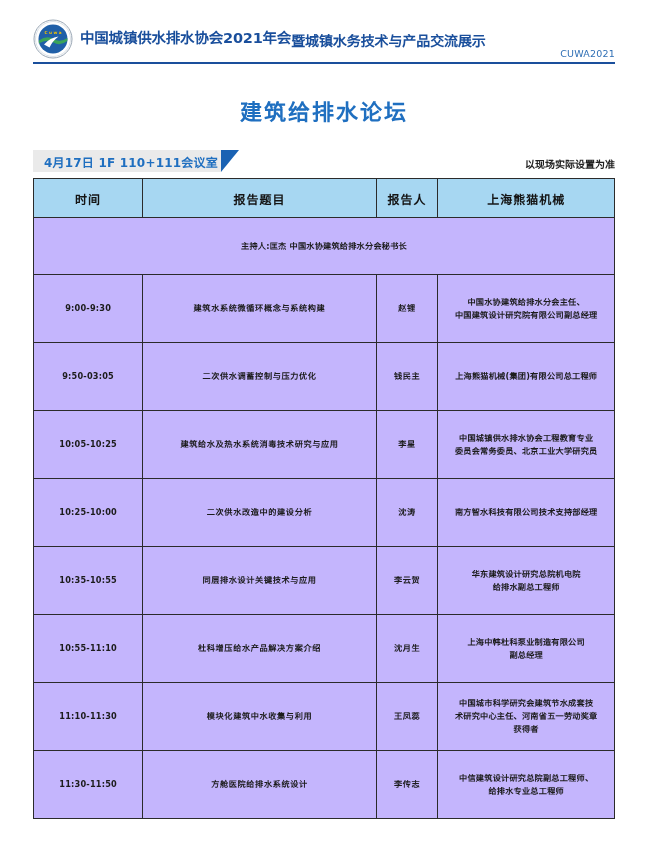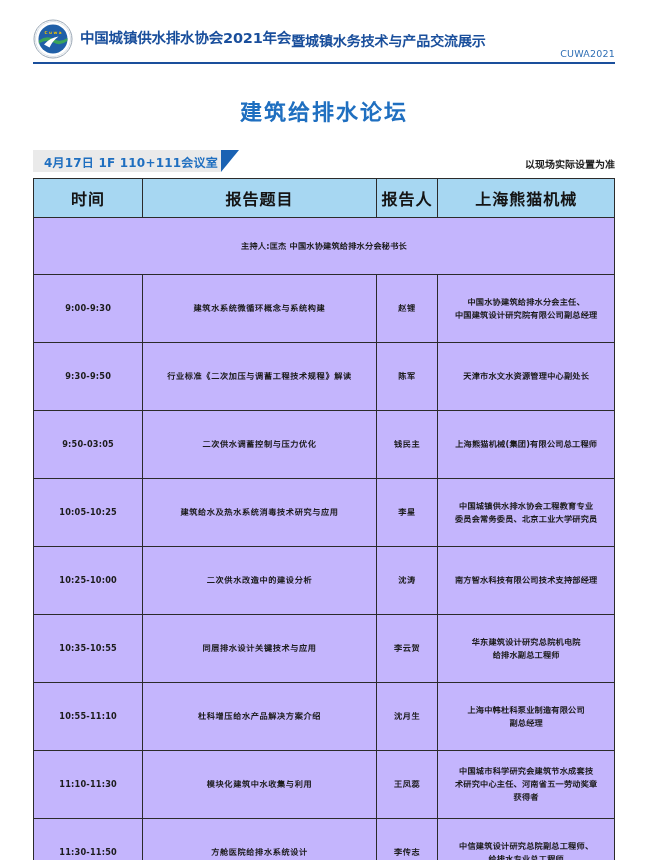--- a/index.html
+++ b/index.html
@@ -138,21 +138,21 @@
   }
   table.schedule th,
   table.schedule td {
     border: 1px solid #2b2b2b;
     text-align: center;
     vertical-align: middle;
     padding: 3px 4px;
   }
   table.schedule thead th {
     background: #a7d7f2;
-    font-size: 16px;
+    font-size: 12px;
     font-weight: bold;
     color: #141414;
     height: 32px;
     letter-spacing: 1px;
   }
   table.schedule tbody td {
     background: #c4b5fd;
     font-size: 8.2px;
     font-weight: bold;
     color: #1c1c1c;
@@ -240,28 +240,20 @@
     <tr class="session-row">
           <td class="col-time">9:00-9:30</td>
           <td class="col-topic">建筑水系统微循环概念与系统构建</td>
           <td class="col-speaker">赵锂</td>
           <td class="col-org">
             <span class="cell-line">中国水协建筑给排水分会主任、</span>
             <span class="cell-line">中国建筑设计研究院有限公司副总经理</span>
           </td>
         </tr>
         <tr class="session-row">
-          <td class="col-time">9:30-9:50</td>
-          <td class="col-topic">行业标准《二次加压与调蓄工程技术规程》解读</td>
-          <td class="col-speaker">陈军</td>
-          <td class="col-org">
-            <span class="cell-line">天津市水文水资源管理中心副处长</span>
-          </td>
-        </tr>
-        <tr class="session-row">
           <td class="col-time">9:50-03:05</td>
           <td class="col-topic">二次供水调蓄控制与压力优化</td>
           <td class="col-speaker">钱民主</td>
           <td class="col-org">
             <span class="cell-line">上海熊猫机械(集团)有限公司总工程师</span>
           </td>
         </tr>
         <tr class="session-row">
           <td class="col-time">10:05-10:25</td>
           <td class="col-topic">建筑给水及热水系统消毒技术研究与应用</td>

